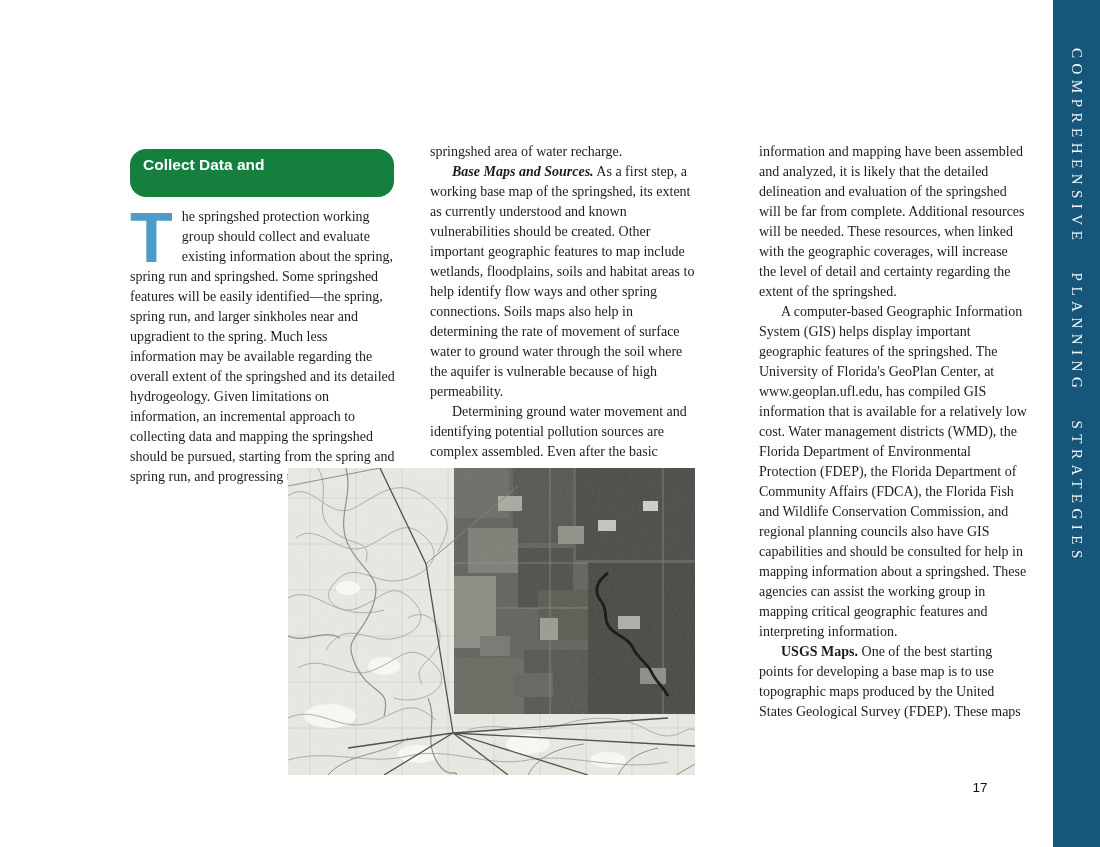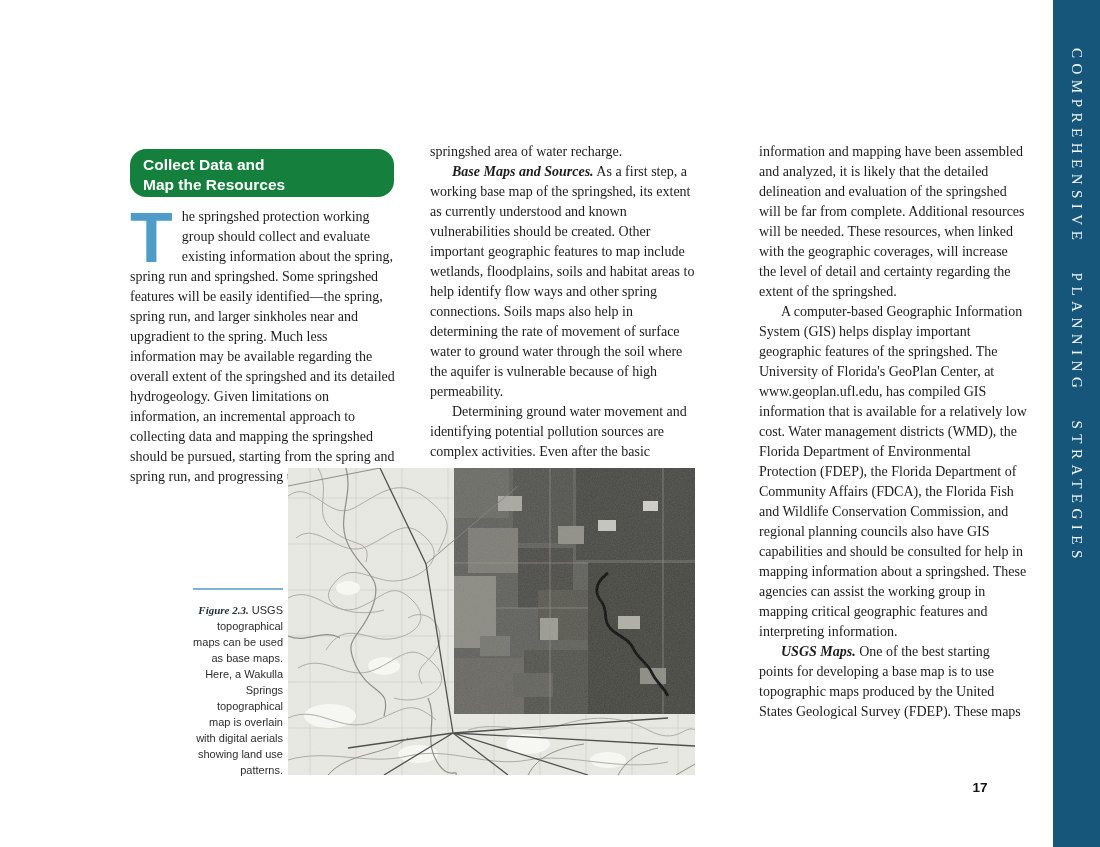--- a/index.html
+++ b/index.html
@@ -20,72 +20,67 @@
                  font-weight:bold;font-size:15.5px;line-height:20px;}
 
   
   .col{position:absolute;font-size:14px;line-height:20px;text-align:left;}
   .col p{margin:0;}
   .col p.indent{text-indent:22px;}
   .col1{left:130px;top:207px;width:266px;}
   .col2{left:430px;top:142px;width:268px;}
   .col3{left:735px;top:142px;width:268px;margin-left:24px;}
   .lead-bold{font-weight:bold;font-style:italic;}
-  .lead-bolditalic{font-weight:bold;font-style:italic;}
+  .lead-bolditalic{font-weight:bold;}
 
   .dropcap{float:left;font-family:"Liberation Sans",sans-serif;font-weight:bold;
            font-size:70px;line-height:56px;color:#4D9DC8;margin:3px 9px 0 0;}
 
   
   .figcap{position:absolute;left:193px;top:588px;width:90px;text-align:right;
           font-family:"Liberation Sans",sans-serif;font-size:11px;line-height:16px;color:#2d2d2d;}
   .figcap .rule{border-top:2px solid #7FB3D1;margin:0 0 12px 0;}
   .figlead{font-family:"Liberation Serif",serif;font-style:italic;font-weight:bold;color:#1f2d36;}
 
   
   .map{position:absolute;left:288px;top:468px;width:407px;height:307px;}
   .map svg{display:block;width:100%;height:100%;}
 
   .pagenum{position:absolute;left:955px;top:780px;width:50px;text-align:center;
-           font-family:"Liberation Sans",sans-serif;font-weight:bold;font-size:13.5px;color:#111;}
+           font-family:"Liberation Sans",sans-serif;font-weight:normal;font-size:13.5px;color:#111;}
 </style>
 </head>
 <body>
 
 <div class="page">
 
   <aside class="sidebar">
     <span class="vtext">COMPREHENSIVE PLANNING STRATEGIES</span>
   </aside>
 
   <div class="headerbox">
     <div>Collect Data and</div>
-    <div>Map the Resources</div>
   </div>
 
   <div class="col col1">
     <p><span class="dropcap">T</span><span>he springshed protection working group should collect and evaluate existing information about the spring, spring run and springshed. Some springshed features will be easily identified—the spring, spring run, and larger sinkholes near and upgradient to the spring. Much less information may be available regarding the overall extent of the springshed and its detailed hydrogeology. Given limitations on information, an incremental approach to collecting data and mapping the springshed should be pursued, starting from the spring and spring run, and progressing upgradient into the</span></p>
   </div>
 
   <div class="col col2">
     <p>springshed area of water recharge.</p>
     <p class="indent"><span class="lead-bold">Base Maps and Sources.</span><span> As a first step, a working base map of the springshed, its extent as currently understood and known vulnerabilities should be created. Other important geographic features to map include wetlands, floodplains, soils and habitat areas to help identify flow ways and other spring connections. Soils maps also help in determining the rate of movement of surface water to ground water through the soil where the aquifer is vulnerable because of high permeability.</span></p>
-    <p class="indent">Determining ground water movement and identifying potential pollution sources are complex activities. Even after the basic</p>
+    <p class="indent">Determining ground water movement and identifying potential pollution sources are complex assembled. Even after the basic</p>
   </div>
 
   <div class="col col3">
     <p>information and mapping have been assembled and analyzed, it is likely that the detailed delineation and evaluation of the springshed will be far from complete. Additional resources will be needed. These resources, when linked with the geographic coverages, will increase the level of detail and certainty regarding the extent of the springshed.</p>
     <p class="indent">A computer-based Geographic Information System (GIS) helps display important geographic features of the springshed. The University of Florida's GeoPlan Center, at www.geoplan.ufl.edu, has compiled GIS information that is available for a relatively low cost. Water management districts (WMD), the Florida Department of Environmental Protection (FDEP), the Florida Department of Community Affairs (FDCA), the Florida Fish and Wildlife Conservation Commission, and regional planning councils also have GIS capabilities and should be consulted for help in mapping information about a springshed. These agencies can assist the working group in mapping critical geographic features and interpreting information.</p>
     <p class="indent"><span class="lead-bolditalic">USGS Maps.</span><span> One of the best starting points for developing a base map is to use topographic maps produced by the United States Geological Survey (FDEP). These maps</span></p>
   </div>
 
-  <div class="figcap">
-    <div class="rule"></div>
-    <span class="figlead">Figure 2.3.</span><span> USGS topographical maps can be used as base maps. Here, a Wakulla Springs topographical map is overlain with digital aerials showing land use patterns.</span>
-  </div>
 
   <div class="map">
     <svg viewBox="0 0 407 307" preserveAspectRatio="none">
       <defs>
         <filter id="noise" x="0" y="0" width="100%" height="100%">
           <feTurbulence type="fractalNoise" baseFrequency="0.85" numOctaves="2"></feTurbulence>
           <feColorMatrix type="matrix" values="0 0 0 0 0.45  0 0 0 0 0.45  0 0 0 0 0.43  0 0 0 0.55 0"></feColorMatrix>
         </filter>
       </defs>
 

